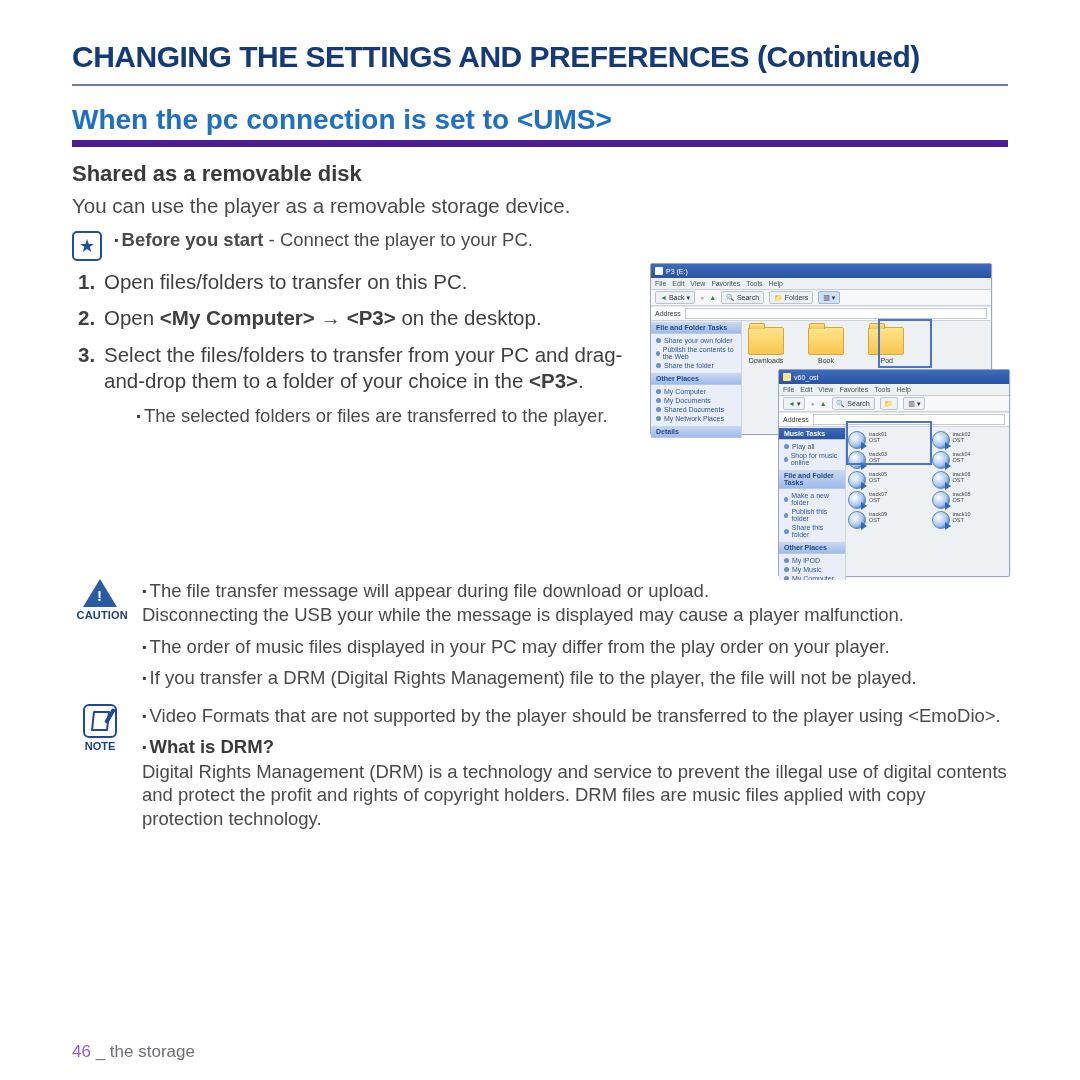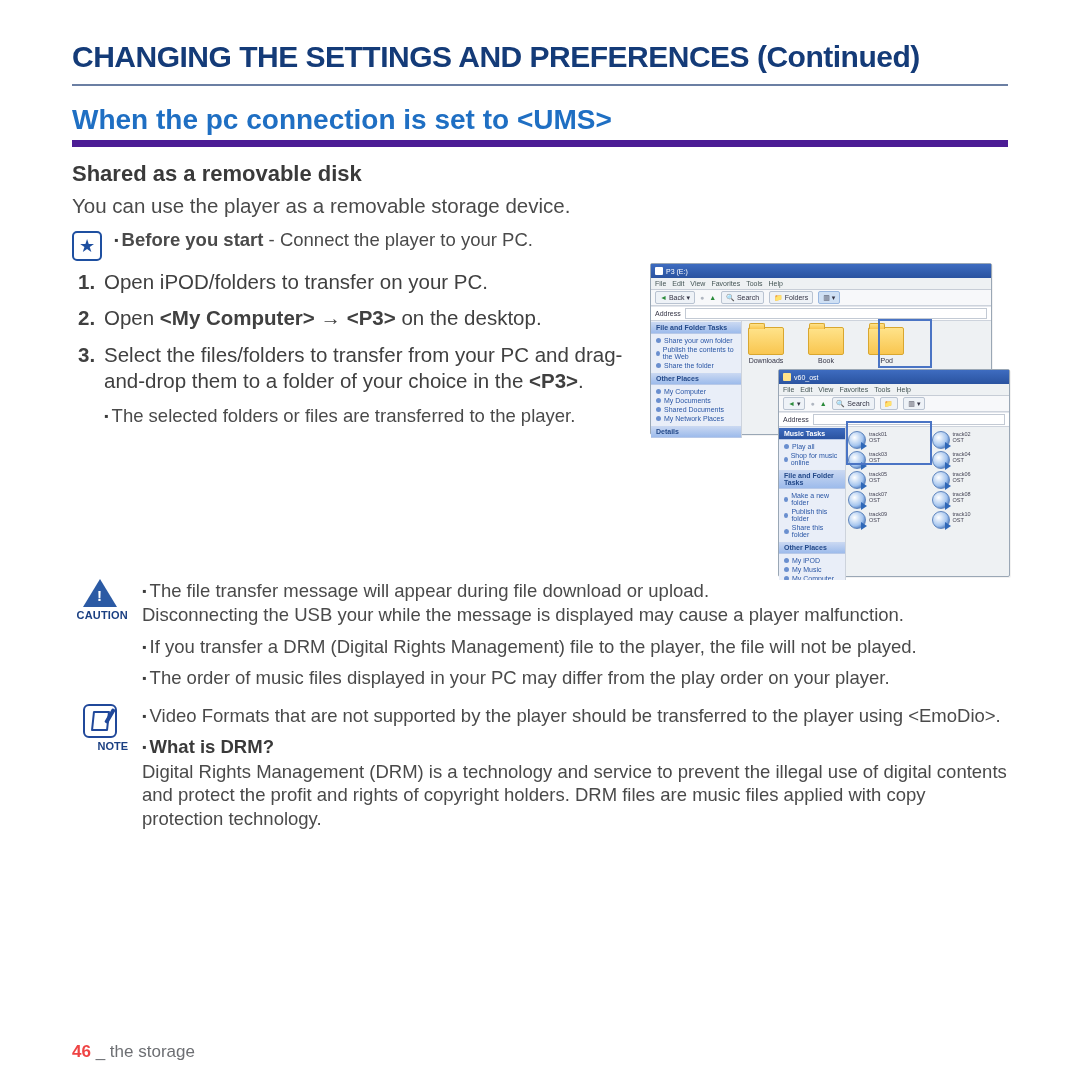--- a/index.html
+++ b/index.html
@@ -94,30 +94,30 @@
   .caution-row{ display:flex; gap:14px; margin-top:4px;}
   .caution-col{ width:56px; text-align:right; flex-shrink:0;}
   .caution-tri{ width:0;height:0;border-left:17px solid transparent;border-right:17px solid transparent;border-bottom:28px solid #2b5aa4; margin:0 auto; position:relative;}
   .caution-tri::after{content:"!"; position:absolute; left:-3px; top:8px; color:#fff; font-weight:bold; font-size:15px;}
   .caution-label{ font-size:11px; color:#1a3f82; font-weight:bold; letter-spacing:0.2px; margin-top:2px;}
   .caution-body{ flex:1;}
   .bullet{ font-size:18.5px; color:#4a4a4a; margin-bottom:8px; line-height:1.28;}
   .bullet::before{content:"▪ "; font-size:12px; color:#3b3b3b; position:relative; top:-2px;}
 
   .note-row{ display:flex; gap:14px; margin-top:6px;}
-  .note-col{ width:56px; text-align:right; flex-shrink:0;}
+  .note-col{ width:56px; text-align:center; flex-shrink:0;}
   .note-icon{ width:30px; height:30px; border:2px solid #20489a; border-radius:6px; margin:0 auto; position:relative; background:#fff;}
   .note-icon::before{content:""; position:absolute; left:7px; top:5px; width:13px; height:16px; border:2px solid #20489a; border-radius:1px; transform: skewX(-6deg);}
   .note-icon::after{content:""; position:absolute; right:3px; top:2px; width:4px; height:16px; background:#20489a; transform: rotate(30deg); border-radius:1px;}
   .note-label{ font-size:11px; color:#1a3f82; font-weight:bold; margin-top:2px;}
   .note-body{ flex:1;}
   .q{ font-weight:bold; color:#3a3a3a; font-size:18.5px; margin-top:4px;}
 
   .footer{ position:absolute; bottom:18px; left:72px; font-size:17px; color:#6d6f73;}
-  .footer .pg{ color:#ef4444; font-weight:bold;}
+  .footer .pg{ color:#8b5cf6; font-weight:normal;}
 </style>
 </head>
 <body>
 
 <div class="page">
   <div class="title">CHANGING THE SETTINGS AND PREFERENCES (Continued)</div>
   <div class="subtitle">When the pc connection is set to &lt;UMS&gt;</div>
   <div class="subheading">Shared as a removable disk</div>
   <div class="para">You can use the player as a removable storage device.</div>
 
@@ -127,31 +127,31 @@
       </div>
     <div class="before-line small-bullet">
       <span class="bold">Before you start</span><span> - Connect the player to your PC.</span>
     </div>
   </div>
 
   <div class="content-row">
     <div class="steps">
       <div class="step">
           <span class="num">1.</span>
-          <span class="txt">Open iPOD/folders to transfer on your PC.</span>
+          <span class="txt">Open files/folders to transfer on this PC.</span>
         </div>
       <div class="step">
           <span class="num">2.</span>
           <span class="txt"><span>Open </span><b>&lt;My Computer&gt;</b><span> → </span><b>&lt;P3&gt;</b><span> on the desktop.</span></span>
         </div>
       <div class="step">
           <span class="num">3.</span>
           <span class="txt"><span>Select the files/folders to transfer from your PC and drag-and-drop them to a folder of your choice in the </span><b>&lt;P3&gt;</b><span>.</span></span>
         </div>
-      <div class="bullet" style="padding-left:26px;font-size:18.5px;">The selected folders or files are transferred to the player.</div>
+      <div class="bullet" style="padding-left:26px;font-size:18.5px;text-align:center;">The selected folders or files are transferred to the player.</div>
     </div>
 
     <div class="figure">
 
       <div class="win" style="left:0;top:0;width:340px;height:170px;">
         <div class="titlebar">
             <span style="width:8px;height:8px;background:#fff;border-radius:1px;"></span>
             <span>P3 (E:)</span>
           </div>
         <div class="menubar">
@@ -385,22 +385,22 @@
   </div>
 
   <div class="caution-row">
     <div class="caution-col">
       <div class="caution-tri"></div>
       <div class="caution-label">CAUTION</div>
     </div>
     <div class="caution-body">
       <div class="bullet" style="white-space:pre-line;">The file transfer message will appear during file download or upload.
 Disconnecting the USB your while the message is displayed may cause a player malfunction.</div>
+      <div class="bullet">The order of music files displayed in your PC may differ from the play order on your player.</div>
       <div class="bullet">If you transfer a DRM (Digital Rights Management) file to the player, the file will not be played.</div>
-      <div class="bullet">The order of music files displayed in your PC may differ from the play order on your player.</div>
     </div>
   </div>
 
   <div class="note-row">
     <div class="note-col">
       <div class="note-icon"></div>
       <div class="note-label">NOTE</div>
     </div>
     <div class="note-body">
       <div class="bullet">Video Formats that are not supported by the player should be transferred to the player using &lt;EmoDio&gt;.</div>

